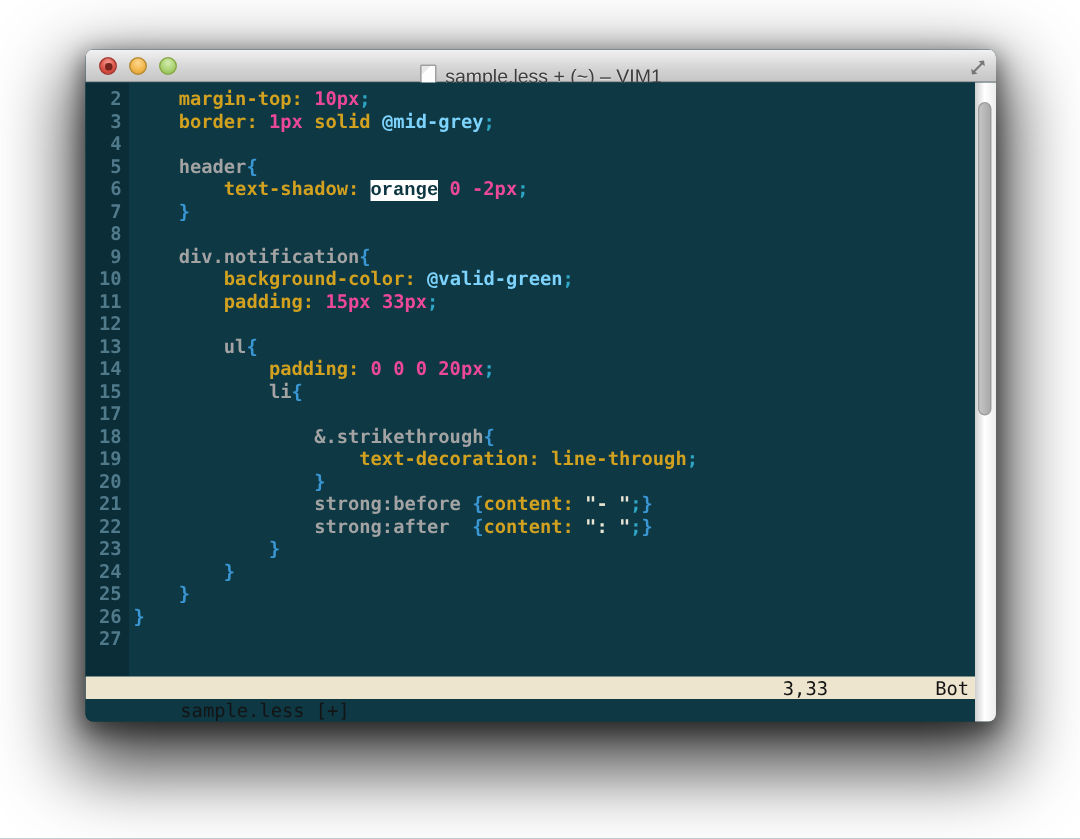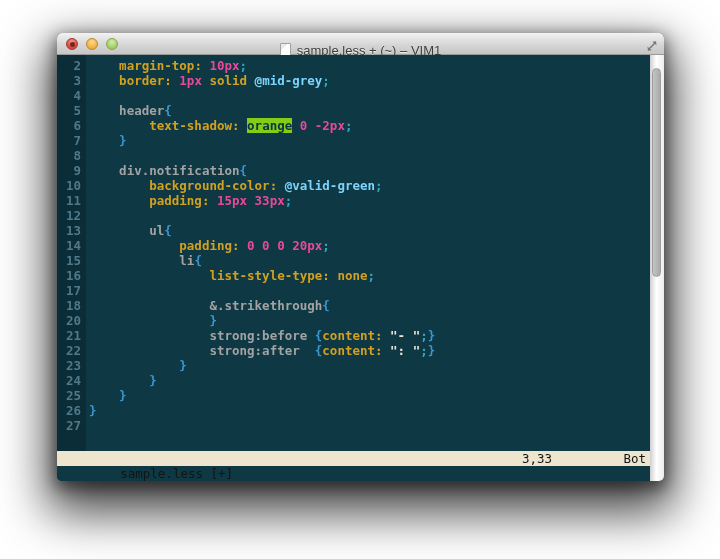--- a/index.html
+++ b/index.html
@@ -41,21 +41,21 @@
 
   .tk-sp{color:#d8e0dd;}
   .tk-prop{color:#d2a11f;}
   .tk-val{color:#ec4899;}
   .tk-punc{color:#2fa6c4;}
   .tk-brace{color:#3b97d3;}
   .tk-sel{color:#a3a3a3;}
   .tk-cls{color:#a3a3a3;}
   .tk-var{color:#7dd3fc;}
   .tk-str{color:#e9e5d5;}
-  .tk-hl{background:#84cc16;color:#0b3540;}
+  .tk-hl{background:#ffffff;color:#0b3540;font-family:Liberation Mono, monospace;}
 
   .statusline{
     height:15px;background:#ede5cd;color:#141414;position:relative;
     font:12.5px/15px "DejaVu Sans Mono",monospace;padding-left:3px;white-space:pre;
   }
   .ruler-pos{position:absolute;right:98px;top:0;}
   .ruler-scroll{position:absolute;right:4px;top:0;text-align:center;}
 
   .cmdline{
     height:15px;font:bold 12.5px/15px "DejaVu Sans Mono",monospace;
@@ -150,30 +150,30 @@
             </div>
             <div class="line">
               <span class="ln">14</span>
               <span class="code"><span class="tk-sp">            </span><span class="tk-prop">padding</span><span class="tk-prop">:</span><span class="tk-sp"> </span><span class="tk-val">0 0 0 20px</span><span class="tk-punc">;</span></span>
             </div>
             <div class="line">
               <span class="ln">15</span>
               <span class="code"><span class="tk-sp">            </span><span class="tk-sel">li</span><span class="tk-brace">{</span></span>
             </div>
             <div class="line">
-              <span class="ln">16</span>
-              <span class="code"><span class="tk-sp">                </span><span class="tk-prop">list-style-type</span><span class="tk-prop">:</span><span class="tk-sp"> </span><span class="tk-prop">none</span><span class="tk-punc">;</span></span>
-            </div>
-            <div class="line">
               <span class="ln">17</span>
               <span class="code"></span>
             </div>
             <div class="line">
               <span class="ln">18</span>
               <span class="code"><span class="tk-sp">                </span><span class="tk-cls">&amp;.strikethrough</span><span class="tk-brace">{</span></span>
+            </div>
+            <div class="line">
+              <span class="ln">19</span>
+              <span class="code"><span class="tk-sp">                    </span><span class="tk-prop">text-decoration</span><span class="tk-prop">:</span><span class="tk-sp"> </span><span class="tk-prop">line-through</span><span class="tk-punc">;</span></span>
             </div>
             <div class="line">
               <span class="ln">20</span>
               <span class="code"><span class="tk-sp">                </span><span class="tk-brace">}</span></span>
             </div>
             <div class="line">
               <span class="ln">21</span>
               <span class="code"><span class="tk-sp">                </span><span class="tk-sel">strong</span><span class="tk-cls">:before</span><span class="tk-sp"> </span><span class="tk-brace">{</span><span class="tk-prop">content</span><span class="tk-prop">:</span><span class="tk-sp"> </span><span class="tk-str">"- "</span><span class="tk-punc">;</span><span class="tk-brace">}</span></span>
             </div>
             <div class="line">

